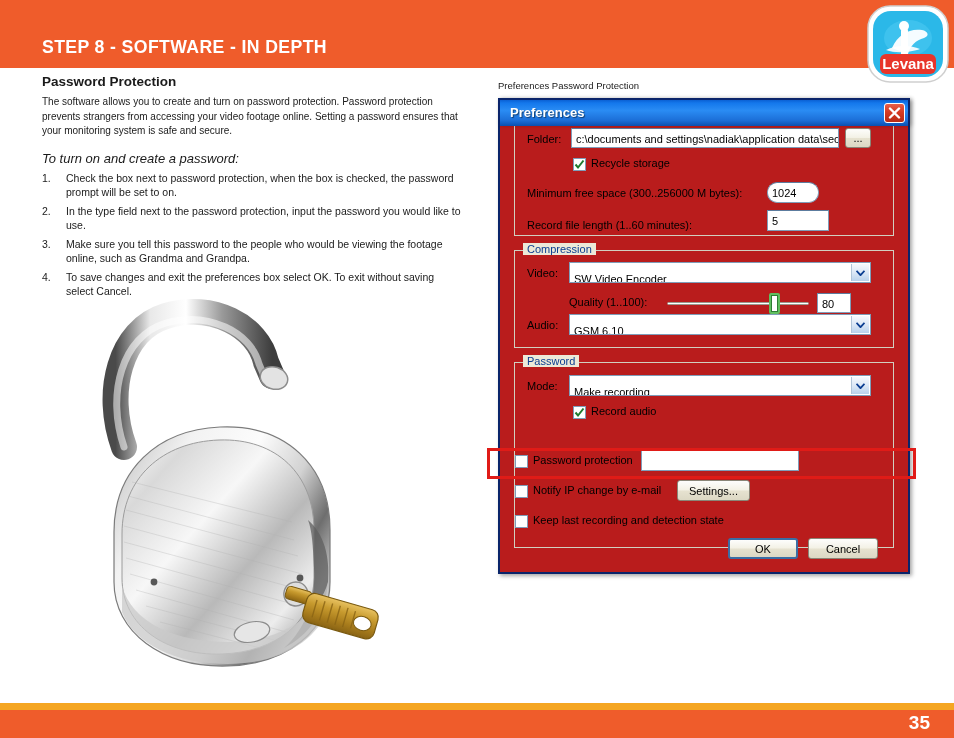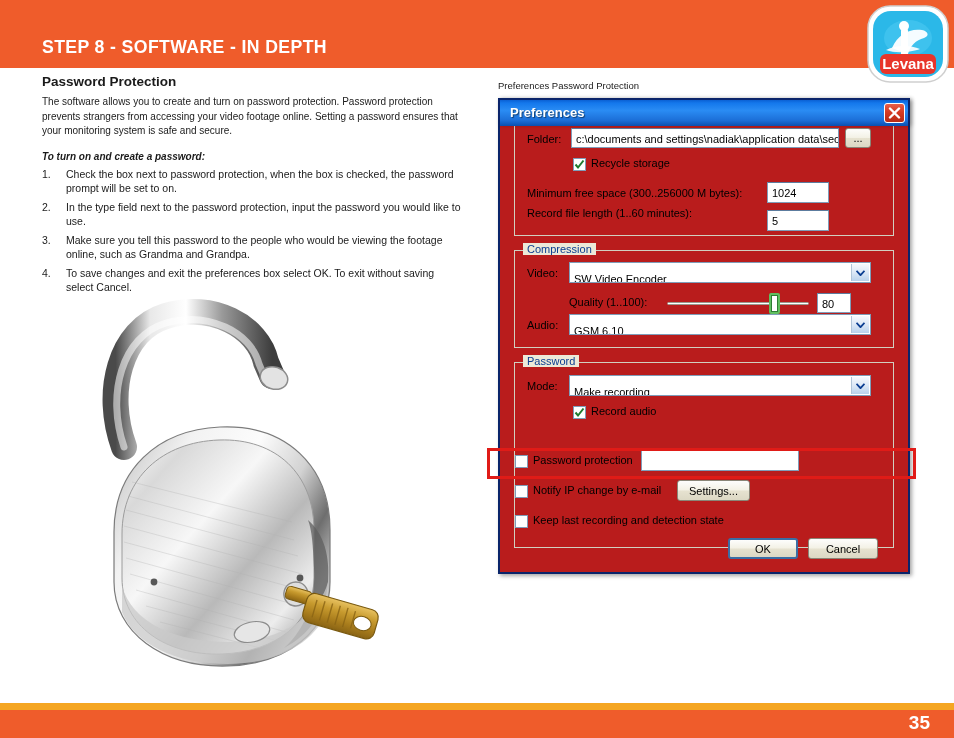--- a/index.html
+++ b/index.html
@@ -39,21 +39,21 @@
   
   .left-col{position:absolute;left:42px;top:70px;width:420px;}
   .sec-title{
     font-size:13.5px;font-weight:bold;color:#1a1a1a;margin:4px 0 6px 0;
     letter-spacing:0;
   }
   .body-text{
     font-size:10px;line-height:14.5px;color:#1a1a1a;margin:0 0 12px 0;
   }
   .steps-head{
-    font-size:10px;font-weight:bold;font-style:italic;color:#1a1a1a;
+    font-size:13px;font-weight:normal;font-style:italic;color:#1a1a1a;
     margin:10px 0 5px 0;
   }
   ol.steps{margin:0;padding:0;list-style:none;}
   ol.steps li{
     position:relative;padding-left:24px;font-size:10.5px;line-height:14px;
     color:#1a1a1a;margin-bottom:5px;
   }
   ol.steps li .num{position:absolute;left:0;top:0;width:18px;}
   
   .photo{
@@ -281,23 +281,23 @@
     <div class="btn" style="left:330px;top:13px;width:26px;height:20px;">...</div>
 
     <div class="chk checked" style="left:58px;top:43px;">
       <svg width="11" height="11" viewBox="0 0 11 11">
           <path d="M1.5 5.5 L4 8.5 L9.5 1.5" stroke="#1f7a2e" stroke-width="2" fill="none"></path>
         </svg>
     </div>
     <span class="lbl" style="left:76px;top:42px;">Recycle storage</span>
 
     <span class="lbl" style="left:12px;top:72px;">Minimum free space (300..256000 M bytes):</span>
-    <div class="tbox" style="left:252px;top:67px;width:62px;height:21px;">1024</div>
-
-    <span class="lbl" style="left:12px;top:92px;">Record file length (1..60 minutes):</span>
+    <div class="tbox" style="left:252px;top:67px;width:52px;height:21px;border-radius:10px;">1024</div>
+
+    <span class="lbl" style="left:12px;top:104px;">Record file length (1..60 minutes):</span>
     <div class="tbox" style="left:252px;top:95px;width:62px;height:21px;">5</div>
   </div>
 
   <div class="group" style="left:14px;top:152px;width:380px;height:98px;">
     <span class="group-legend">Compression</span>
     <span class="lbl" style="left:12px;top:16px;">Video:</span>
     <div class="combo" style="left:54px;top:11px;width:302px;height:21px;">
       <span>SW Video Encoder</span>
       <span class="combo-arrow">
         <svg width="9" height="6" viewBox="0 0 9 6">

